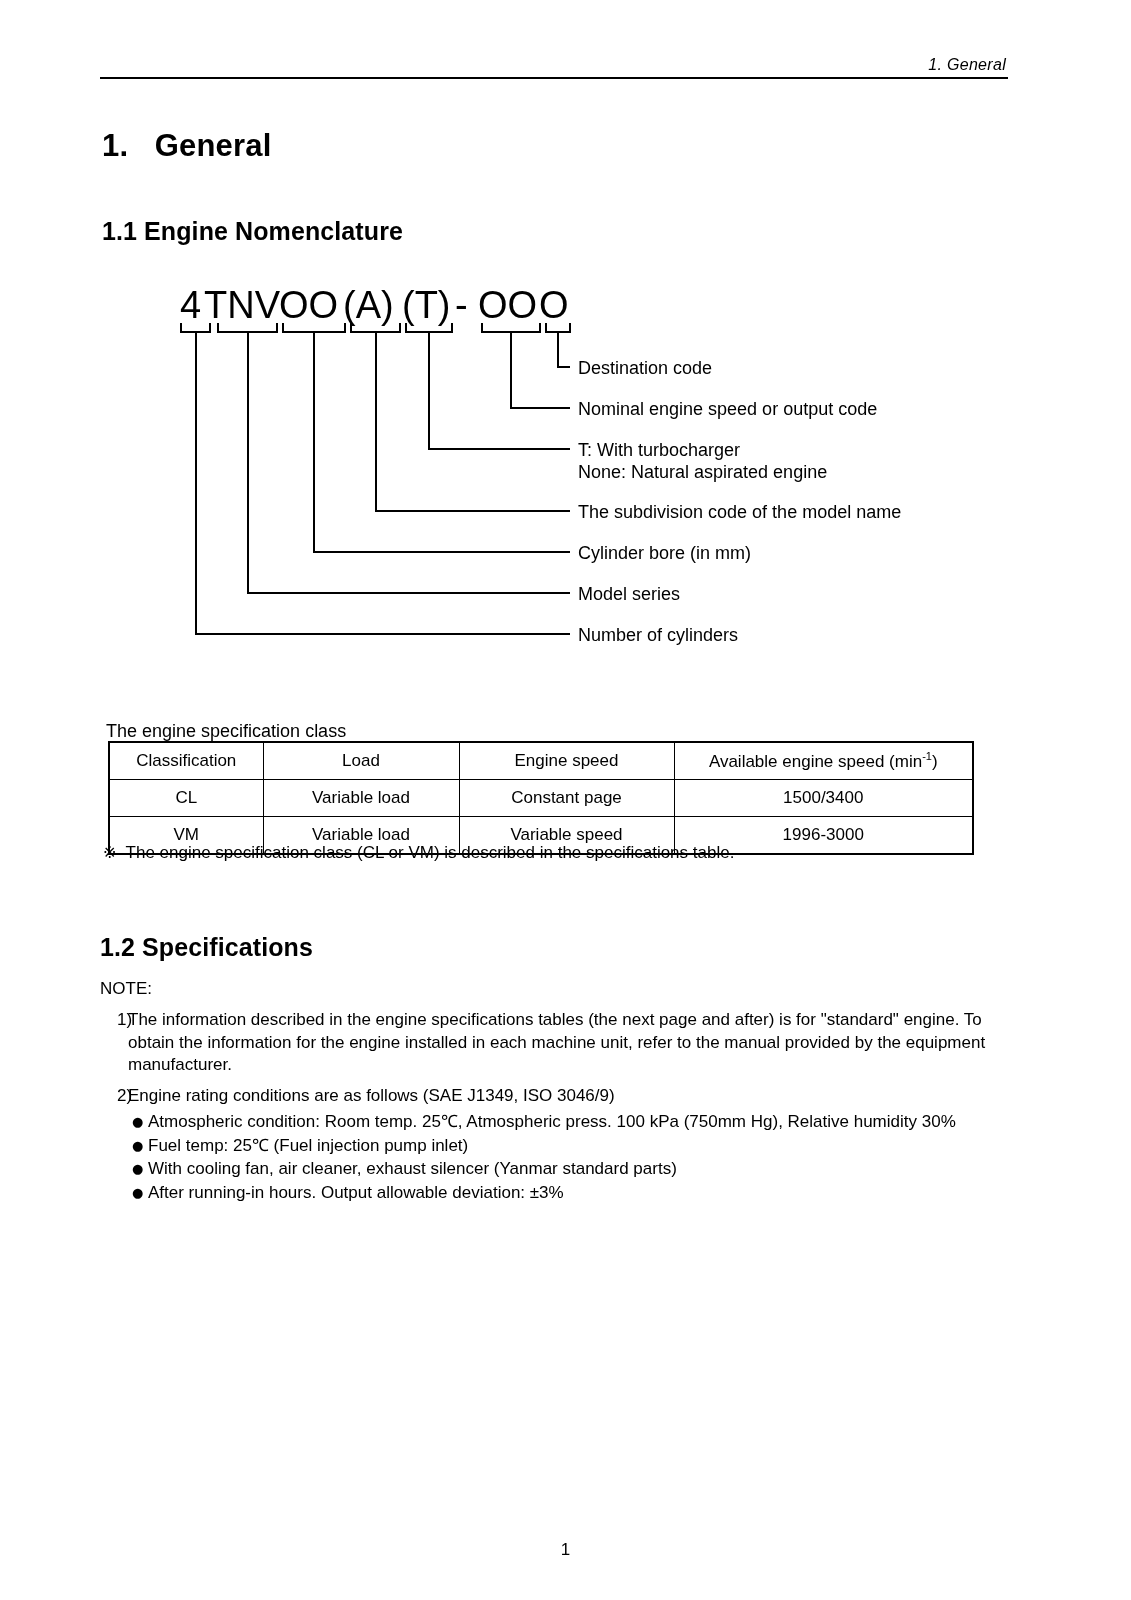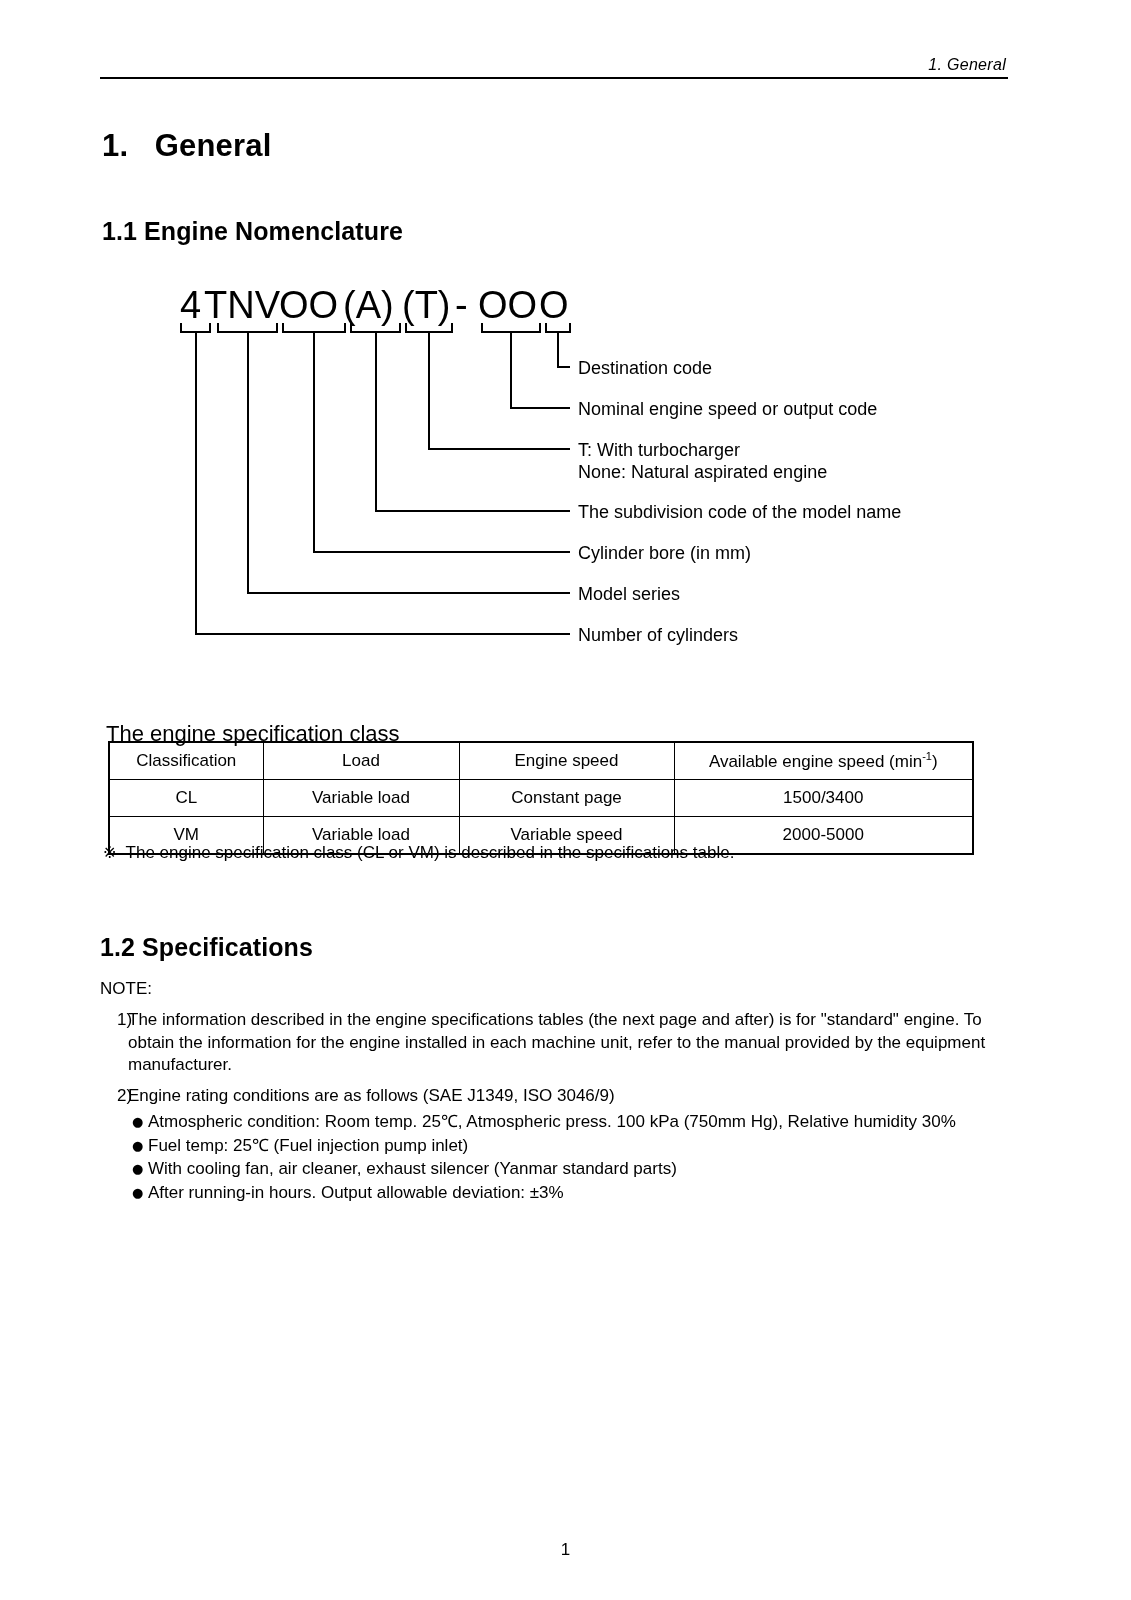--- a/index.html
+++ b/index.html
@@ -71,21 +71,21 @@
     width: 920px;
     height: 400px;
   }
   #nomenclature-diagram svg { display: block; }
 
   
   .table-caption {
     position: absolute;
     left: 106px;
     top: 721px;
-    font-size: 22px;
+    font-size: 18px;
     white-space: pre;
   }
   #spec-table {
     position: absolute;
     left: 108px;
     top: 741px;
     width: 864px;
     border-collapse: collapse;
     table-layout: fixed;
   }
@@ -261,21 +261,21 @@
       <tr>
         <td>CL</td>
         <td>Variable load</td>
         <td>Constant page</td>
         <td>1500/3400</td>
       </tr>
       <tr>
         <td>VM</td>
         <td>Variable load</td>
         <td>Variable speed</td>
-        <td>2000-5000</td>
+        <td>1996-3000</td>
       </tr>
     </tbody>
   </table>
 
   <div class="table-footnote"><span class="mark">※</span>  <span>The engine specification class (CL or VM) is described in the specifications table.</span></div>
 
   <div class="h2-heading" id="h2-specifications">1.2 Specifications</div>
 
   <div id="notes-block">
     <div class="note-label">NOTE:</div>

